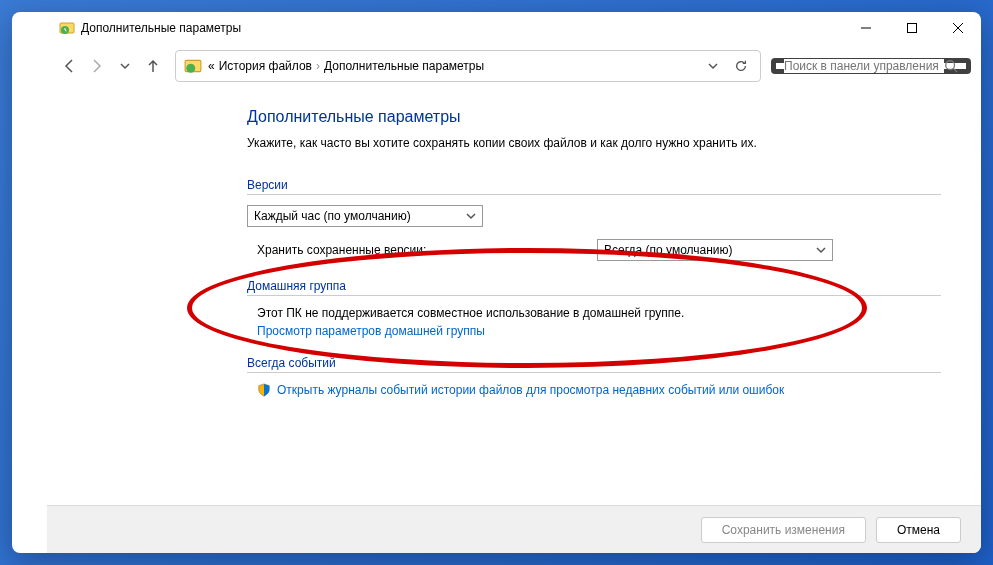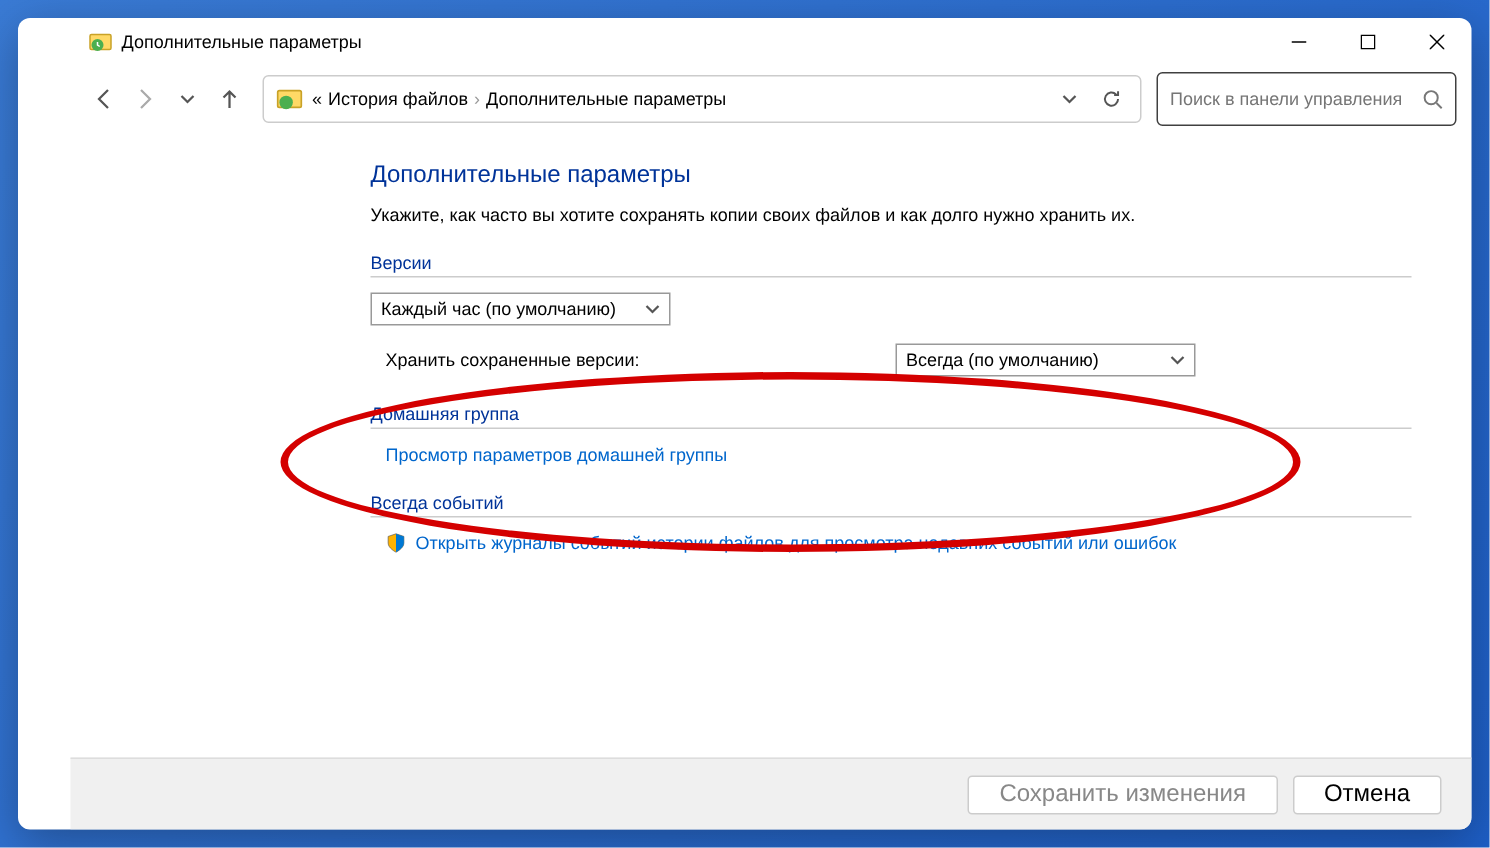--- a/index.html
+++ b/index.html
@@ -12,36 +12,36 @@
 .winbtn { width: 46px; height: 32px; display: flex; align-items: center; justify-content: center; cursor: pointer; }
 .navbar { display: flex; align-items: center; height: 44px; padding: 0 10px; gap: 4px; }
 .navbtn { width: 24px; height: 24px; display: flex; align-items: center; justify-content: center; cursor: pointer; border-radius: 3px; }
 .navbtn svg { stroke: #555; }
 .navbtn.disabled svg { stroke: #aaa; }
 .addressbar { flex: 1; height: 32px; border: 1px solid #ccc; border-radius: 4px; display: flex; align-items: center; padding: 0 8px; margin: 0 6px; gap: 6px; }
 .addr-icon { width: 18px; height: 18px; }
 .breadcrumb { font-size: 12px; color: #000; display: flex; align-items: center; gap: 4px; flex: 1; }
 .bc-sep { color: #999; }
 .addr-btn { width: 22px; height: 22px; display: flex; align-items: center; justify-content: center; cursor: pointer; }
-.searchbox { width: 200px; height: 36px; border: 1px solid #404040; border-radius: 4px; display: flex; align-items: center; padding: 0 8px; }
+.searchbox { width: 200px; height: 16px; border: 5px solid #404040; border-radius: 4px; display: flex; align-items: center; padding: 0 8px; }
 .searchbox input { border: none; outline: none; flex: 1; font-size: 12px; color: #555; }
 .content { flex: 1; padding: 20px 40px 0 200px; overflow: auto; position: relative; }
 .page-title { color: #003399; font-size: 16px; font-weight: 400; margin-bottom: 10px; }
-.page-subtitle { font-size: 12px; color: #000; margin-bottom: 18px; }
+.page-subtitle { font-size: 12px; color: #000; margin-bottom: 28px; }
 .group-label { color: #003399; font-size: 12px; border-bottom: 1px solid #ccc; padding-bottom: 2px; margin-bottom: 10px; }
 .row { display: flex; align-items: center; margin-bottom: 12px; }
 .row-label { font-size: 12px; width: 350px; padding-left: 10px; }
-.dropdown { width: 200px; height: 22px; border: 1px solid #999; font-size: 12px; padding: 0 6px; display: flex; align-items: center; justify-content: space-between; background: #fff; cursor: pointer; }
+.dropdown { width: 236px; height: 22px; border: 1px solid #999; font-size: 12px; padding: 0 6px; display: flex; align-items: center; justify-content: space-between; background: #fff; cursor: pointer; }
 .dropdown svg { width: 10px; height: 10px; }
 .group { margin-bottom: 18px; }
 .body-text { font-size: 12px; padding-left: 10px; margin-bottom: 4px; }
 .link { color: #0066cc; font-size: 12px; padding-left: 10px; cursor: pointer; display: flex; align-items: flex-start; gap: 6px; }
 .shield { width: 14px; height: 14px; }
 .footer { height: 48px; border-top: 1px solid #ddd; background: #f0f0f0; display: flex; align-items: center; justify-content: flex-end; padding: 0 20px; gap: 10px; }
-.btn { height: 26px; padding: 0 20px; font-size: 16px; border: 1px solid #ccc; background: #fff; border-radius: 3px; cursor: pointer; }
+.btn { height: 26px; padding: 0 20px; font-size: 12px; border: 1px solid #ccc; background: #fff; border-radius: 3px; cursor: pointer; }
 .btn.disabled { color: #888; cursor: default; }
 .annotation { position: absolute; border: 5px solid #d40000; border-radius: 50%; width: 680px; height: 120px; left: 140px; top: 160px; pointer-events: none; z-index: 10; }
 </style>
 </head>
 <body>
 
 <div class="window">
   <div class="titlebar">
     <svg class="title-icon" viewBox="0 0 16 16">
         <rect x="1" y="3" width="14" height="10" rx="1" fill="#ffd966" stroke="#c9a227"></rect>
@@ -142,20 +142,21 @@
           <span>Всегда (по умолчанию)</span>
           <svg viewBox="0 0 10 10" fill="none" stroke="#555" stroke-width="1.5">
               <path d="M1 3 L5 7 L9 3"></path>
             </svg>
         </div>
       </div>
     </div>
 
     <div class="group">
       <div class="group-label">Домашняя группа</div>
+      <p class="body-text">Этот ПК не поддерживается совместное использование в домашней группе.</p>
       <a class="link">
           <span>Просмотр параметров домашней группы</span>
         </a>
     </div>
 
     <div class="group">
       <div class="group-label">Всегда событий</div>
       <a class="link">
         <svg class="shield" viewBox="0 0 16 16">
             <path d="M8 1 L14 3 V8 C14 12 8 15 8 15 C8 15 2 12 2 8 V3 Z" fill="#ffb300" stroke="#555" stroke-width="0.5"></path>

